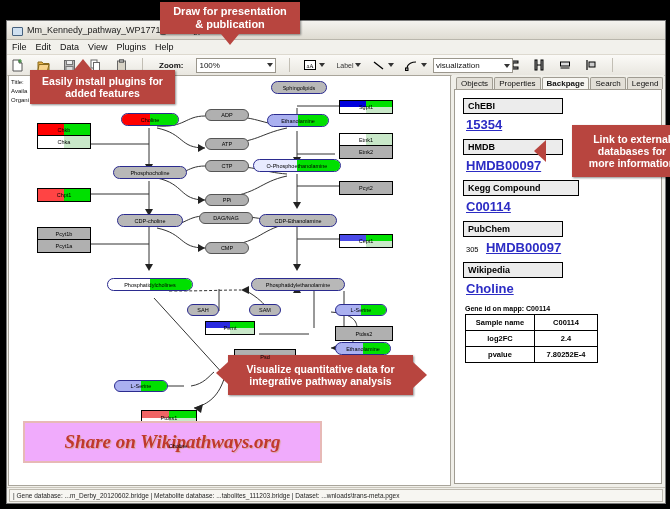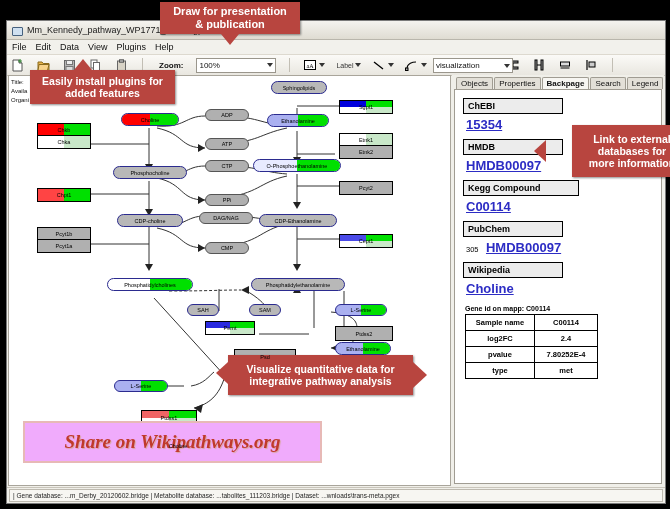--- a/index.html
+++ b/index.html
@@ -531,24 +531,20 @@
               <td class="v">C00114</td>
             </tr>
             <tr>
               <td class="k">log2FC</td>
               <td class="v">2.4</td>
             </tr>
             <tr>
               <td class="k">pvalue</td>
               <td class="v">7.80252E-4</td>
             </tr>
-            <tr>
-              <td class="k">type</td>
-              <td class="v">met</td>
-            </tr>
           </tbody>
             </table>
         </div>
       </div>
     </div>
 
     <div class="statusbar">
       <div class="statusinner">
         <span>| Gene database: ...m_Derby_20120602.bridge | Metabolite database: ...tabolites_111203.bridge | Dataset: ...wnloads\trans-meta.pgex</span>
       </div>

